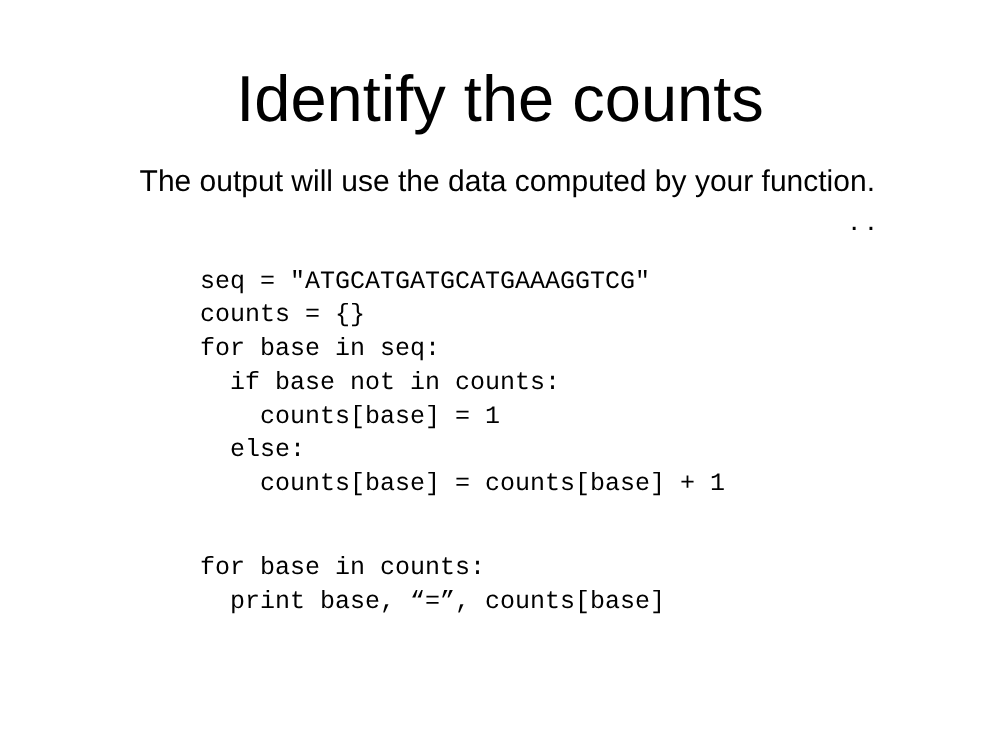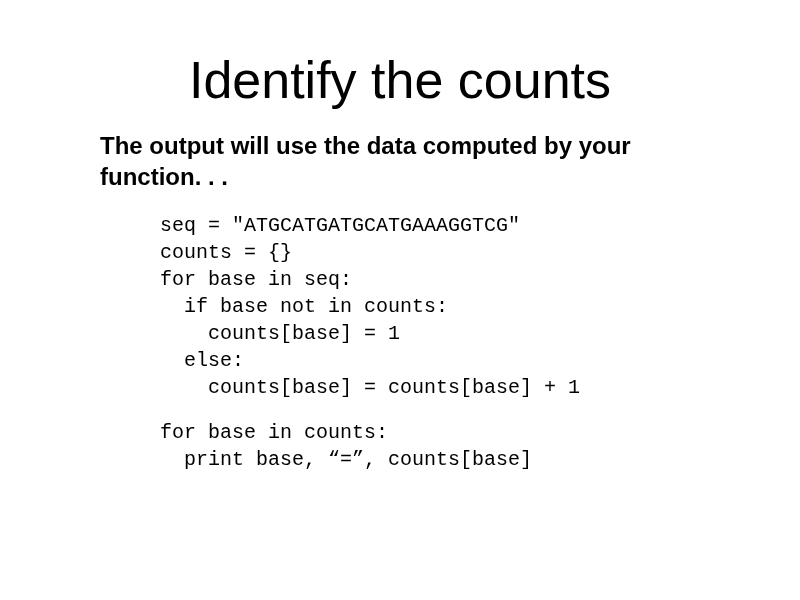--- a/index.html
+++ b/index.html
@@ -17,37 +17,37 @@
     .title {
       font-size: 52px;
       font-weight: normal;
       text-align: center;
       margin-top: 10px;
       margin-bottom: 20px;
       color: #000;
     }
     .subtitle {
       font-size: 24px;
-      font-weight: bold;
-      text-align: left;
+      font-weight: normal;
+      text-align: right;
       color: #000;
       line-height: 1.3;
       margin-bottom: 20px;
       padding: 0 40px;
     }
     .code-block {
       font-family: "Courier New", Courier, monospace;
       font-size: 20px;
       color: #000;
       white-space: pre;
       line-height: 1.35;
       margin-left: 100px;
     }
     .code-block-2 {
-      margin-top: 18px;
+      margin-top: 40px;
     }
   </style>
 </head>
 <body>
 
 <h1 class="title">Identify the counts</h1>
 
 <p class="subtitle">The output will use the data computed by your function. . .</p>
 
 <div class="code-block">seq = "ATGCATGATGCATGAAAGGTCG"

